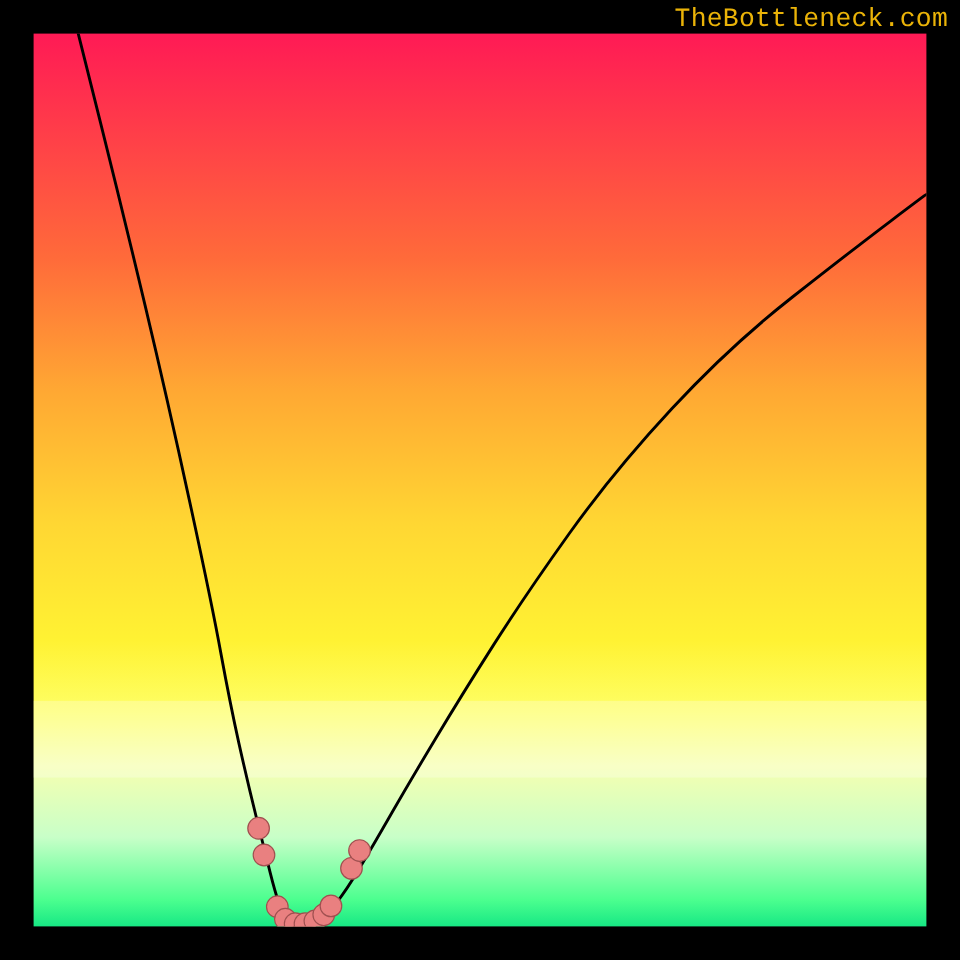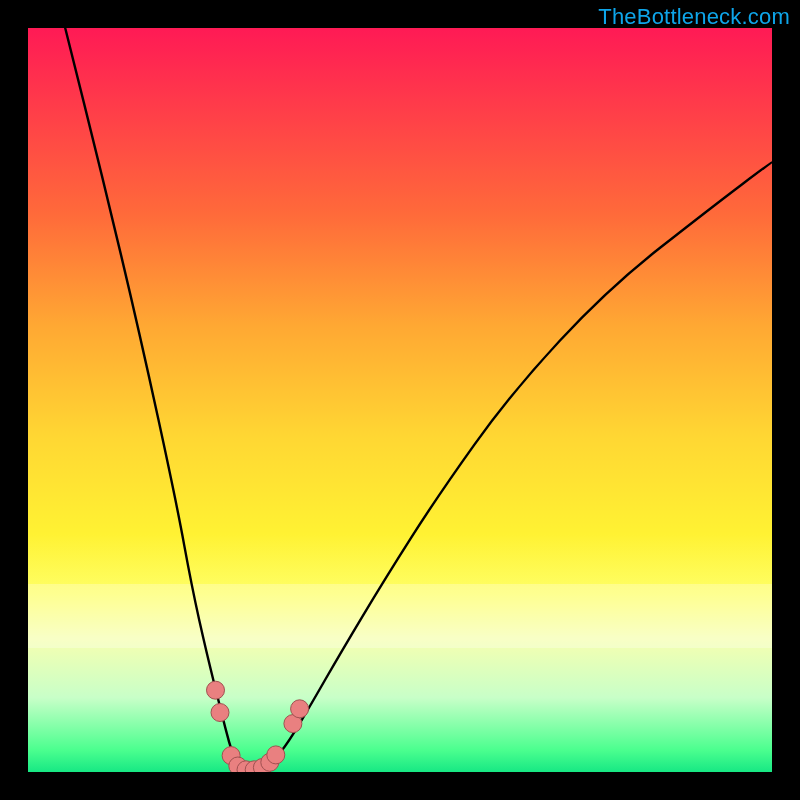--- a/index.html
+++ b/index.html
@@ -54,25 +54,26 @@
     left: 0;
     top: 0;
     width: 744px;
     height: 744px;
     pointer-events: none;
   }
   .watermark {
     position: absolute;
     top: 4px;
     right: 10px;
-    color: #0ea5e9;
+    color: #eab308;
     font-size: 22px;
     font-weight: 500;
     letter-spacing: 0.2px;
     user-select: none;
+    font-family: Liberation Mono, monospace;
   }
 </style>
 </head>
 <body>
 
 <div class="watermark">TheBottleneck.com</div>
 
 <div class="frame">
 
   <div class="plot-bg"></div>

